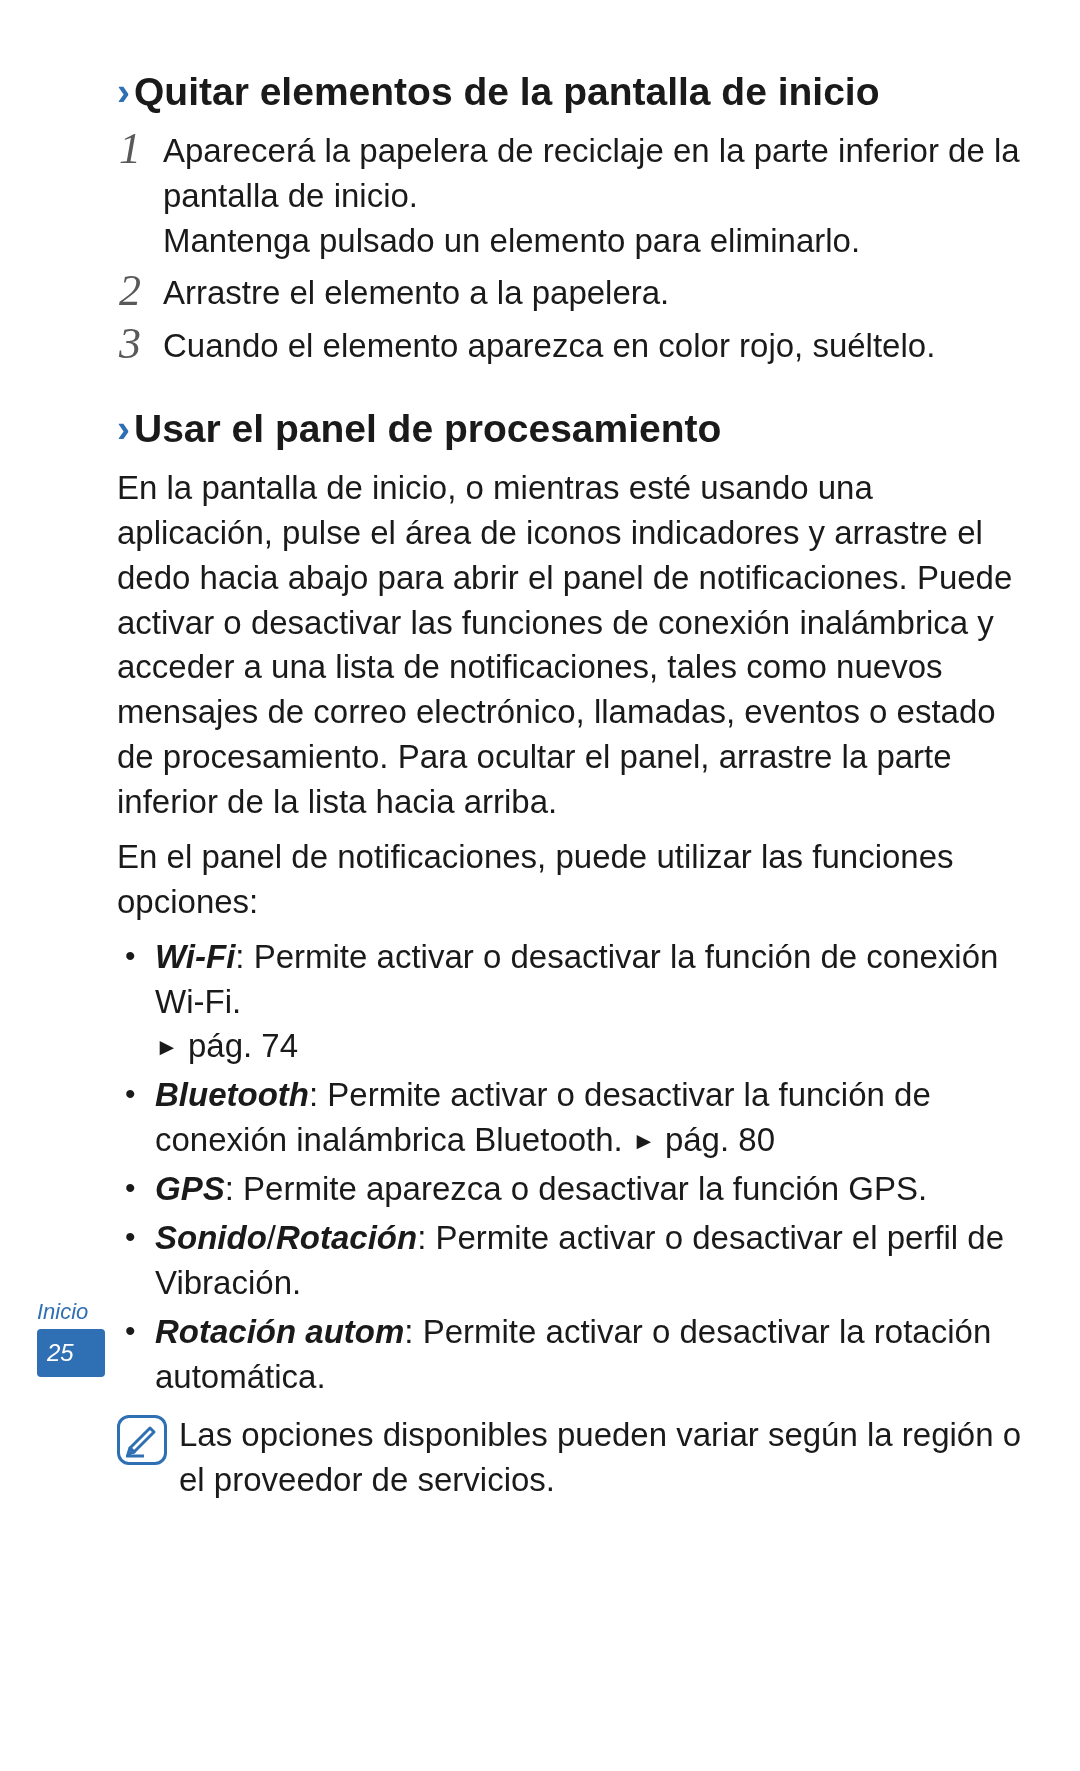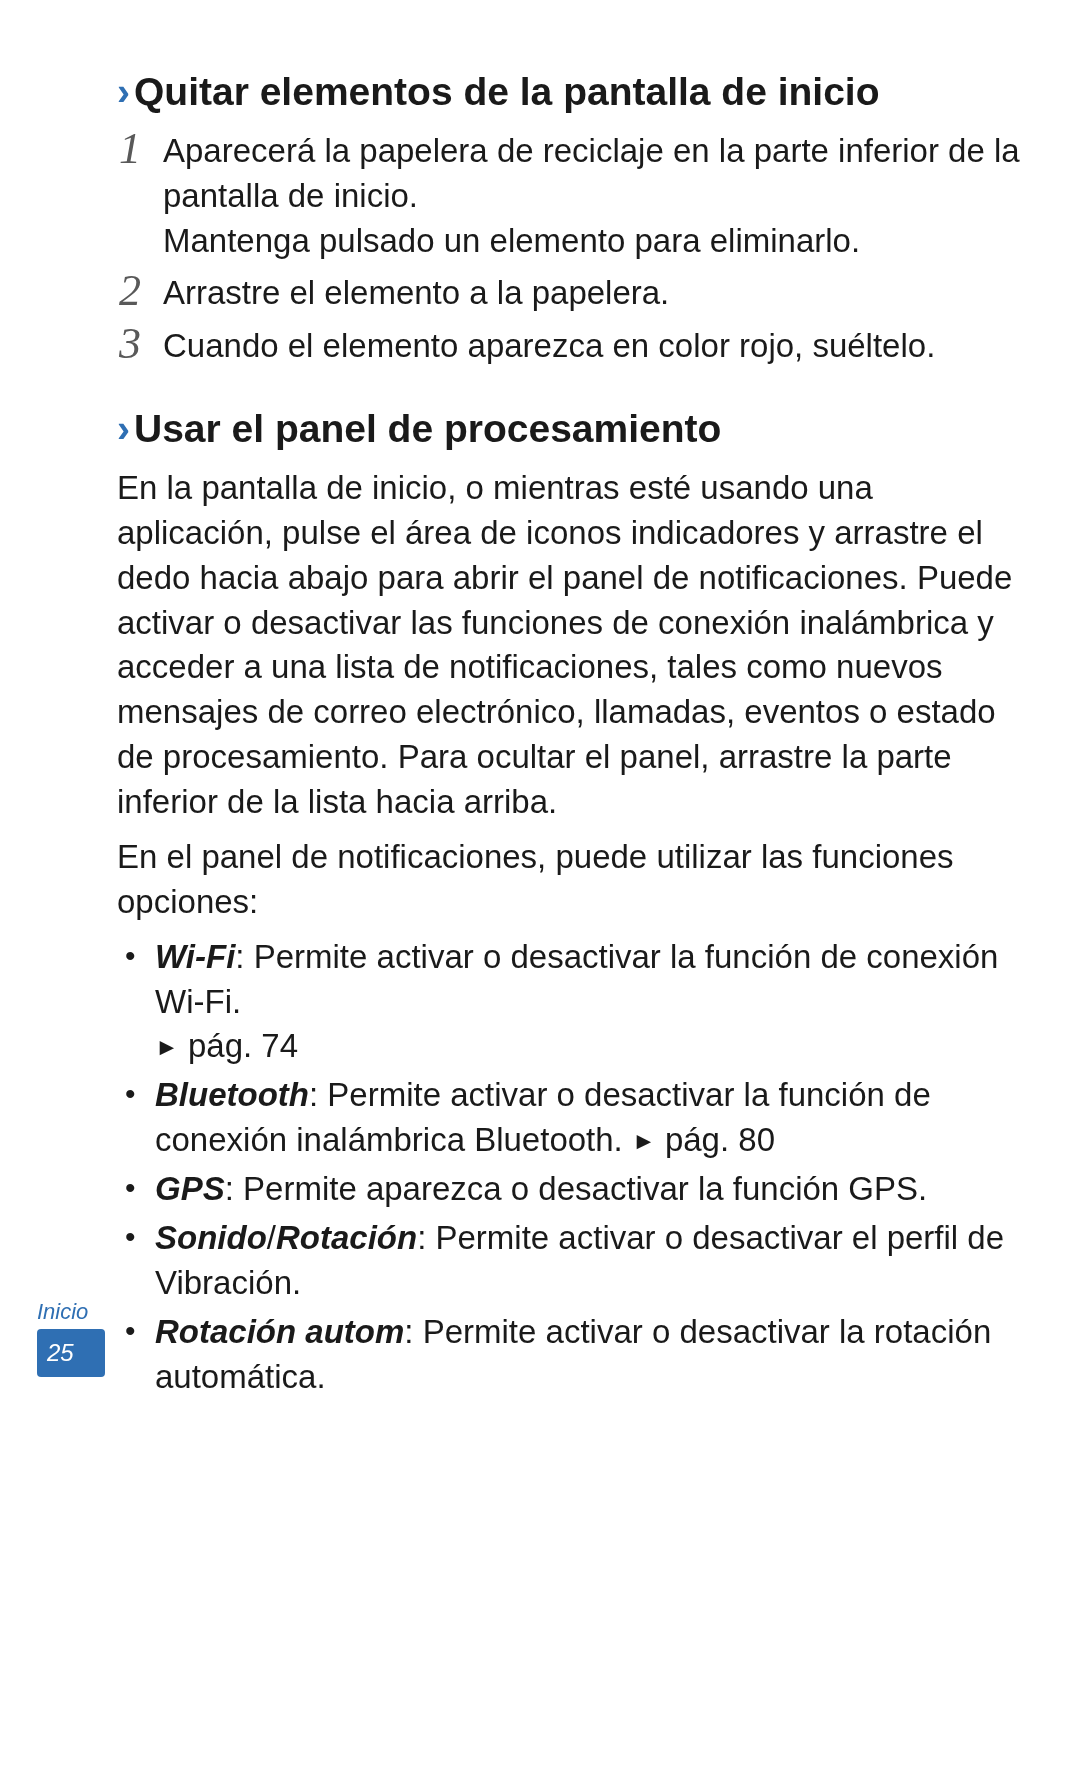--- a/index.html
+++ b/index.html
@@ -194,19 +194,31 @@
     </div>
   </div>
 
   <div class="bullet-row">
     <div class="bullet-dot">•</div>
     <div class="bullet-body bullet-text">
       <span class="bold">Rotación autom</span><span>: Permite activar o desactivar la rotación automática.</span>
     </div>
   </div>
 
+  <div class="note-row">
+    <div class="note-icon-cell">
+      <div class="note-icon">
+        <svg viewBox="0 0 44 44" width="44" height="44">
+          <path d="M10 30 L30 10 L34 14 L14 34 Z" fill="none" stroke="#2f6fb3" stroke-width="3" stroke-linejoin="round"></path>
+          <path d="M10 30 L8 36 L14 34 Z" fill="none" stroke="#2f6fb3" stroke-width="3" stroke-linejoin="round"></path>
+          <line x1="6" y1="38" x2="24" y2="38" stroke="#2f6fb3" stroke-width="3"></line>
+        </svg>
+      </div>
+    </div>
+    <div class="note-body note-text">Las opciones disponibles pueden variar según la región o el proveedor de servicios.</div>
+  </div>
 
   <div class="footer">
     <div class="footer-label">Inicio</div>
     <div class="footer-badge">25</div>
   </div>
 
 </div>
 
 </body></html>

